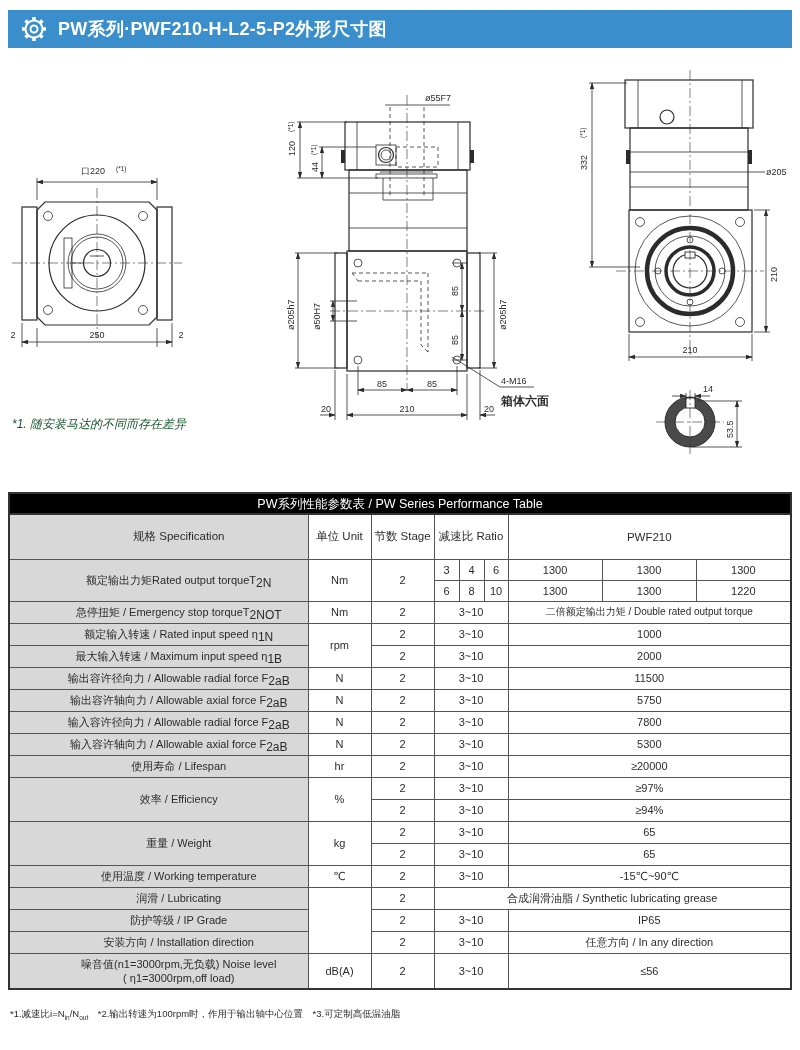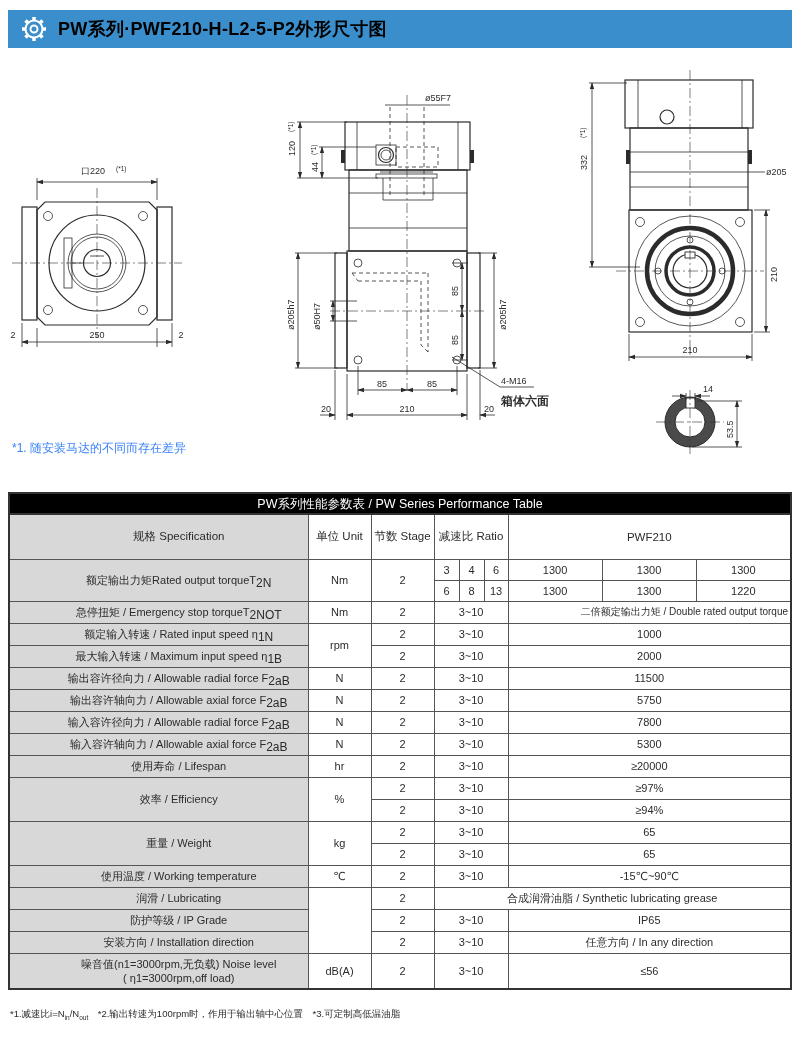--- a/index.html
+++ b/index.html
@@ -7,50 +7,50 @@
     width:800px;height:1050px;position:relative;background:#ffffff;
     font-family:"Liberation Sans","DejaVu Sans",sans-serif;color:#2b2b2b;
     overflow:hidden;
   }
   
   .banner{
     position:absolute;left:8px;top:10px;width:784px;height:38px;
     background:#3a8ecb;display:flex;align-items:center;box-sizing:border-box;
     padding-left:12px;gap:10px;
   }
-  .banner-title{color:#000000;font-size:18px;font-weight:bold;letter-spacing:.3px;}
+  .banner-title{color:#ffffff;font-size:18px;font-weight:bold;letter-spacing:.3px;}
   
   .drawing-area{position:absolute;left:0;top:60px;width:800px;height:400px;}
   .drawing-area svg{display:block;}
   svg text{fill:#2b2b2b;font-family:"Liberation Sans","DejaVu Sans",sans-serif;}
   .ol{stroke:#2b2b2b;stroke-width:1.2;fill:none;}
   .tl{stroke:#2b2b2b;stroke-width:0.8;fill:none;}
   .dl{stroke:#2b2b2b;stroke-width:0.8;fill:none;}
   .cl{stroke:#2b2b2b;stroke-width:0.6;fill:none;stroke-dasharray:10 3 2 3;}
   .hd{stroke:#2b2b2b;stroke-width:0.8;fill:none;stroke-dasharray:4 3;}
   .dim{font-size:9px;}
   .dimS{font-size:6.5px;}
-  .note-1{position:absolute;left:12px;top:440px;font-size:12px;color:#3b82f6;}
+  .note-1{position:absolute;left:12px;top:416px;font-size:12px;color:#14532d;font-style:italic;}
   
   .table-wrap{position:absolute;left:8px;top:492px;width:784px;}
   .table-title{
     height:21px;line-height:21px;text-align:center;color:#fff;
     background:#4499d3;font-size:12.5px;border:2px solid #333;border-bottom:none;
     box-sizing:border-box;
   }
   table.perf{
     border-collapse:collapse;table-layout:fixed;width:784px;
     border:2px solid #333;
   }
   table.perf td{
     border:1px solid #555;text-align:center;vertical-align:middle;
     font-size:11px;padding:0 2px;overflow:hidden;color:#2b2b2b;
   }
   table.perf td.spec{background:#d8d8d8;padding-left:42px;}
-  table.perf td.fs10{font-size:10px;text-align:right;}
+  table.perf td.fs10{font-size:10px;}
   table.perf sub{font-size:12px;line-height:0;}
   table.perf tr{height:22px;}
   table.perf tr.head{height:45px;}
   table.perf tr.head td{font-size:11.5px;}
   table.perf tr.sub1{height:21px;}
   table.perf tr.tall{height:36px;}
   .footnote{position:absolute;left:10px;top:1008px;font-size:9.5px;color:#2b2b2b;}
   .footnote sub{font-size:6.5px;}
 </style>
 </head>
@@ -334,21 +334,21 @@
           <td><span>3</span></td>
           <td><span>4</span></td>
           <td><span>6</span></td>
           <td><span>1300</span></td>
           <td><span>1300</span></td>
           <td><span>1300</span></td>
         </tr>
         <tr class="sub1">
           <td><span>6</span></td>
           <td><span>8</span></td>
-          <td><span>13</span></td>
+          <td><span>10</span></td>
           <td><span>1300</span></td>
           <td><span>1300</span></td>
           <td><span>1220</span></td>
         </tr>
         <tr>
           <td class="spec"><span>急停扭矩 / Emergency stop torqueT</span><sub>2NOT</sub></td>
           <td><span>Nm</span></td>
           <td><span>2</span></td>
           <td colspan="3"><span>3~10</span></td>
           <td colspan="3" class="fs10"><span>二倍额定输出力矩 / Double rated output torque</span></td>

